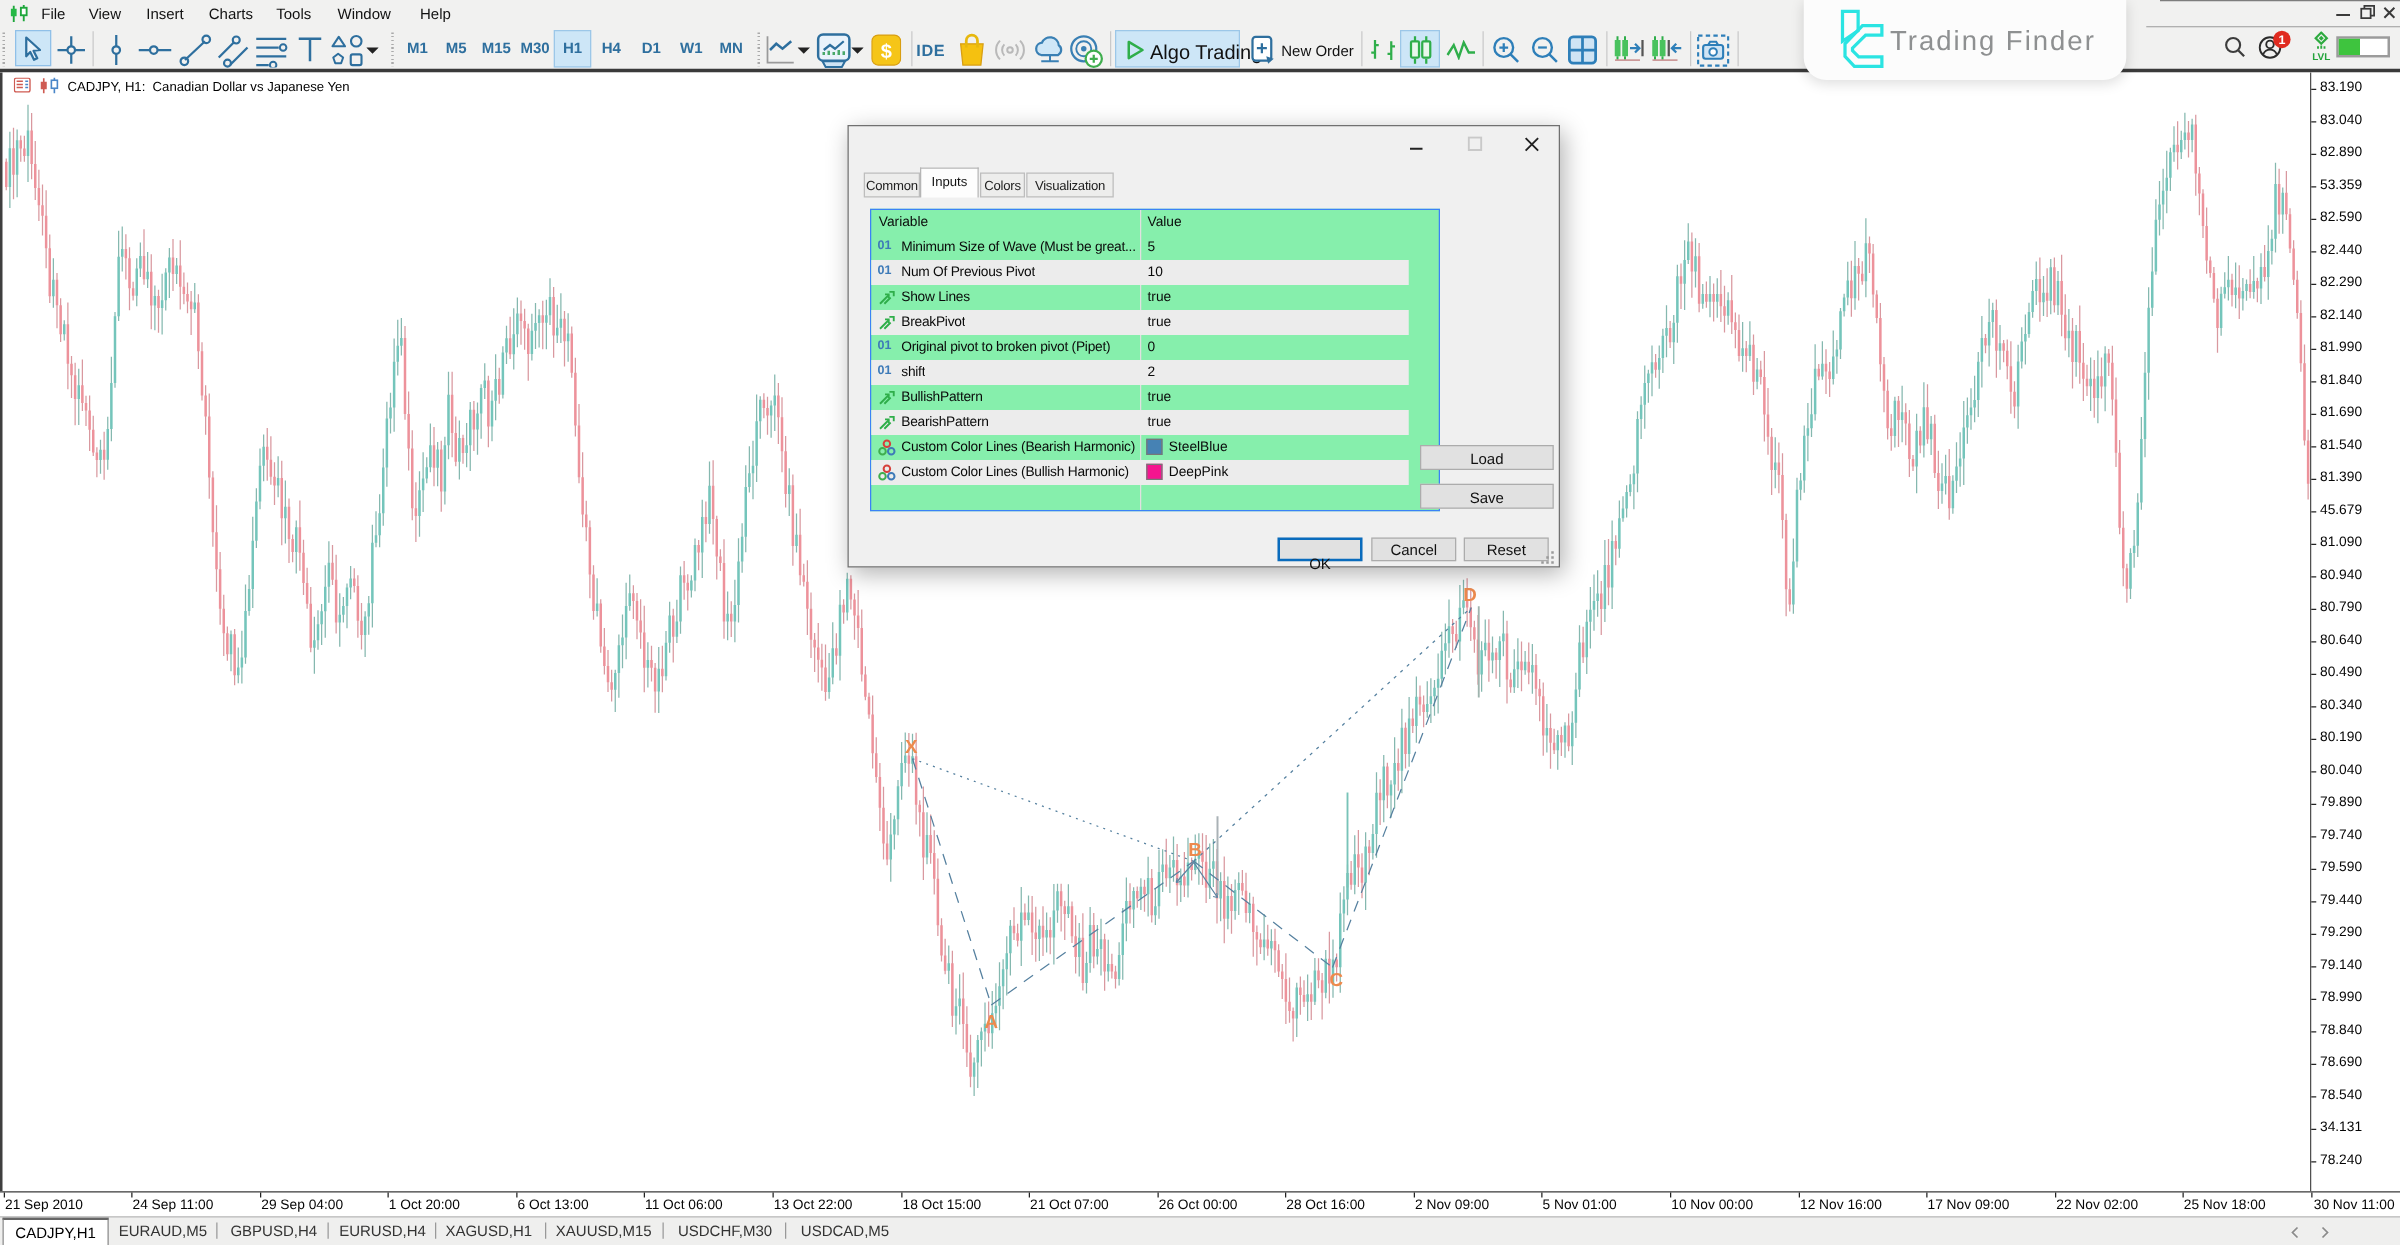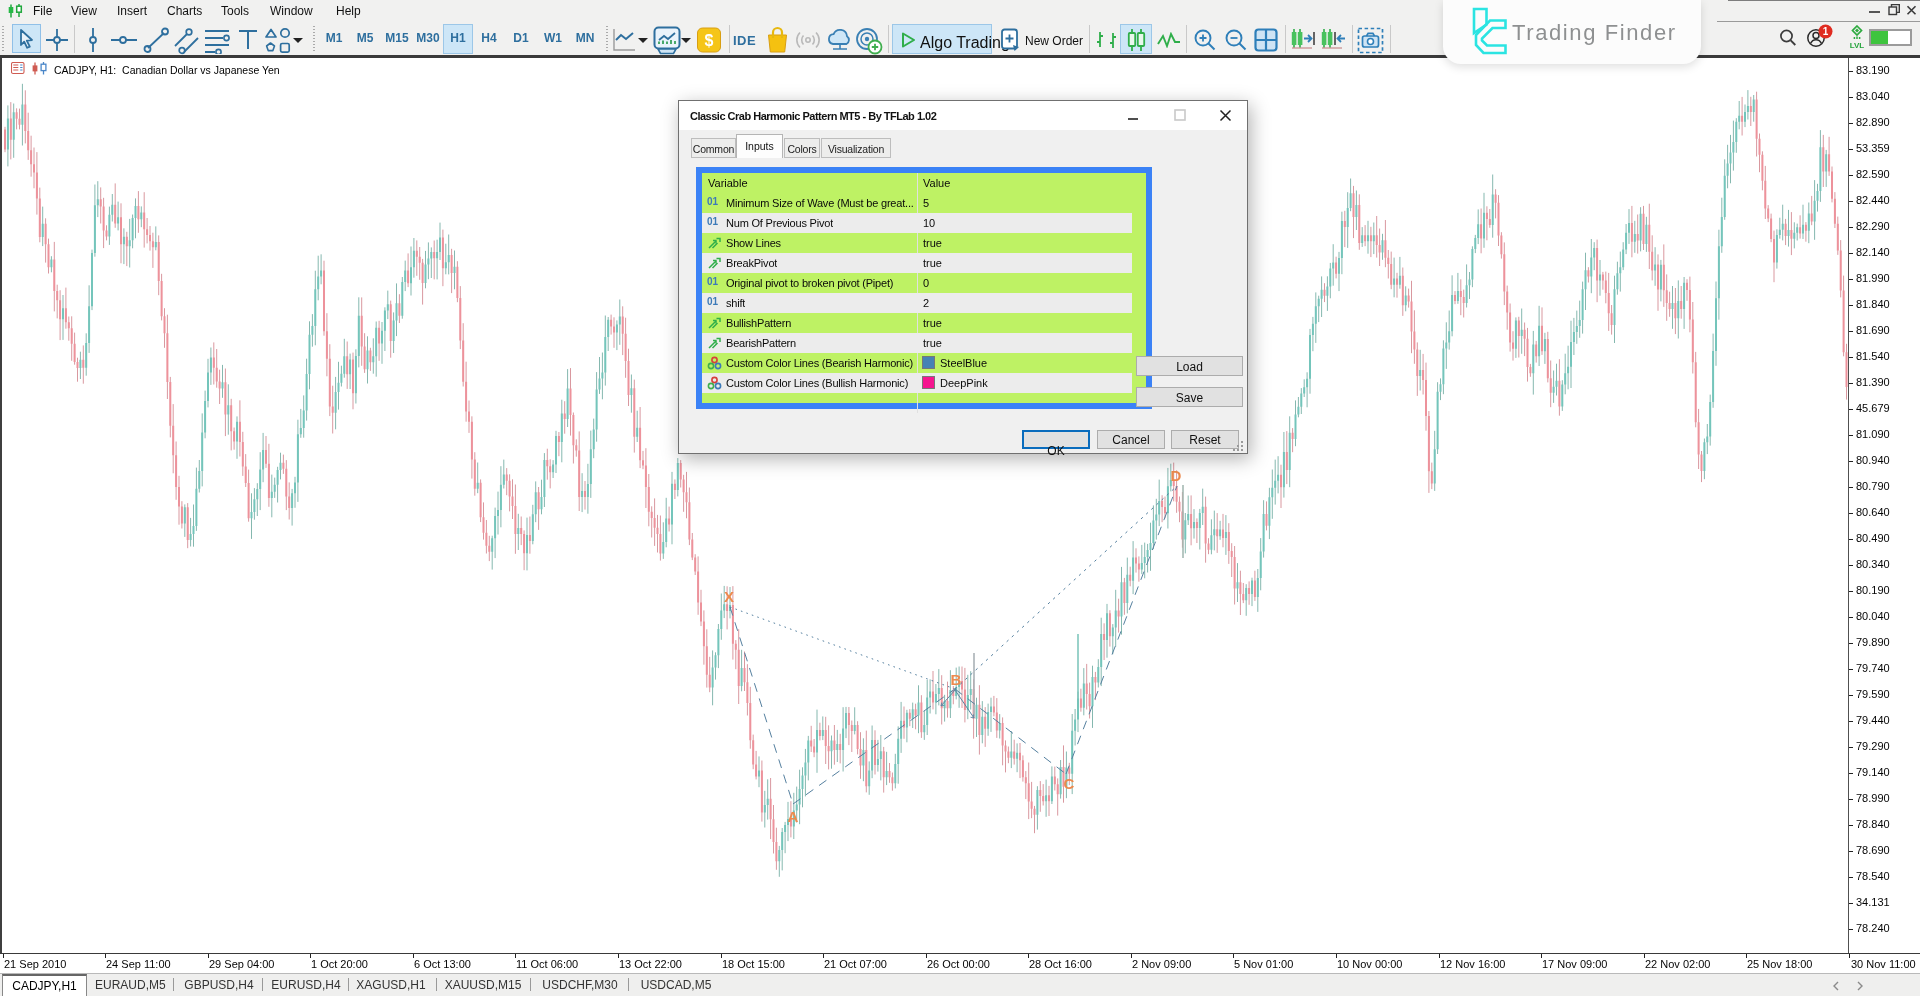--- a/index.html
+++ b/index.html
@@ -19,21 +19,21 @@
 #tabbar{position:absolute;left:0;top:973px;width:1920px;height:23px;background:#efefee;border-top:1px solid #b9b9b9}
 .tab{position:absolute;top:0;height:22px;font-size:12px;color:#333;padding-top:4px;text-align:center}
 .tabsep{position:absolute;top:4px;width:1px;height:13px;background:#999}
 #activetab{position:absolute;left:2px;top:0;width:85px;height:23px;background:#fff;border:1px solid #888;border-top:2px solid #666;font-size:12px;color:#000;text-align:center;padding-top:3px}
 #tfcard{position:absolute;left:1443px;top:0;width:258px;height:64px;background:#fcfcfc;border-radius:0 0 18px 18px;box-shadow:0 3px 10px rgba(0,0,0,0.13)}
 #tftext{position:absolute;left:69px;top:20px;font-size:22px;color:#8e9091;letter-spacing:1.6px}
 #dlg{position:absolute;left:678px;top:100px;width:570px;height:354px;background:#f0f0f0;border:1px solid #707070;box-shadow:3px 5px 18px rgba(0,0,0,0.30)}
 #dlgtitle{position:absolute;left:0;top:0;width:568px;height:29px;background:#fff;font-size:11px;font-weight:bold;letter-spacing:-0.5px;color:#111;padding:9px 0 0 11px}
 .dtab{position:absolute;top:37px;height:20px;background:#ededec;border:1px solid #bdbdbd;font-size:10.5px;letter-spacing:-0.2px;color:#222;text-align:center;padding-top:4px}
 #dtabsel{position:absolute;left:57px;top:33px;width:47px;height:24px;background:#fdfdfd;border:1px solid #b5b5b5;border-bottom:none;font-size:10.5px;color:#111;text-align:center;padding-top:5px;z-index:3}
-#dtable{position:absolute;left:17px;top:66px;width:456px;height:242px;background:#bef264;border:6px solid #3b82f6;font-size:11px;color:#0a0a0a}
+#dtable{position:absolute;left:17px;top:66px;width:456px;height:242px;background:#86efac;border:1px solid #3b82f6;font-size:11px;color:#0a0a0a}
 .drow{position:absolute;left:0;width:430px;height:20px}
 .dgray{background:#ececec}
 .dvar{position:absolute;left:24px;top:4px;white-space:nowrap;max-width:192px;overflow:hidden;letter-spacing:-0.2px}
 .dval{position:absolute;left:221px;top:4px;white-space:nowrap}
 .dico{position:absolute;left:5px;top:3px;width:15px;height:14px}
 .i01{font-size:10px;font-weight:bold;color:#3d7ab8}
 .colsep{position:absolute;left:215px;top:0;width:1px;height:240px;background:#e0e0e0}
 .hdr{position:absolute;top:4px;font-weight:normal}
 .btn{position:absolute;background:#e1e1e1;border:1px solid #acacac;font-size:12px;color:#111;text-align:center}
 .swatch{position:absolute;top:3px;width:13px;height:13px;border:1px solid #777}
@@ -441,21 +441,20 @@
   <path d="M10 1l4.5 4.5L10 10 5.5 5.5z" fill="none" stroke="#2daa3f" stroke-width="1.7"></path>
   <path d="M10 3.6l2 2-2 2-2-2z" fill="#2daa3f"></path>
   <path d="M7.4 12v2M10 11.4v2.6M12.6 12v2" stroke="#2daa3f" stroke-width="1.5"></path>
   <text x="10" y="23" text-anchor="middle" font-size="8" font-weight="bold" fill="#23a33b" font-family="Liberation Sans,sans-serif">LVL</text>
 </svg>
 <div class="abs" style="left:1869px;top:29px;width:43px;height:17px;background:#fff;border:2px solid #9b9b9b">
   <div class="abs" style="left:0;top:0;width:17px;height:13px;background:#3ec43e"></div>
 </div>
 
 <div id="dlg">
-  <div id="dlgtitle">Classic Crab Harmonic Pattern MT5 - By TFLab 1.02</div>
   <div class="wb" style="left:431px"><svg width="12" height="12" viewBox="0 0 12 12" style="margin-top:4px">
         <path d="M1 8h10" stroke="#222" stroke-width="1.6"></path>
       </svg></div>
   <div class="wb" style="left:478px"><svg width="12" height="12" viewBox="0 0 12 12" style="margin-top:2px">
         <rect x="1" y="1" width="10" height="10" fill="none" stroke="#c9c9c9" stroke-width="1.6"></rect>
       </svg></div>
   <div class="wb" style="left:524px"><svg width="13" height="13" viewBox="0 0 13 13" style="margin-top:2px">
         <path d="M1.5 1.5l10 10m0-10l-10 10" stroke="#222" stroke-width="1.5"></path>
       </svg></div>
   <div class="dtab" style="left:12px;width:45px">Common</div>

